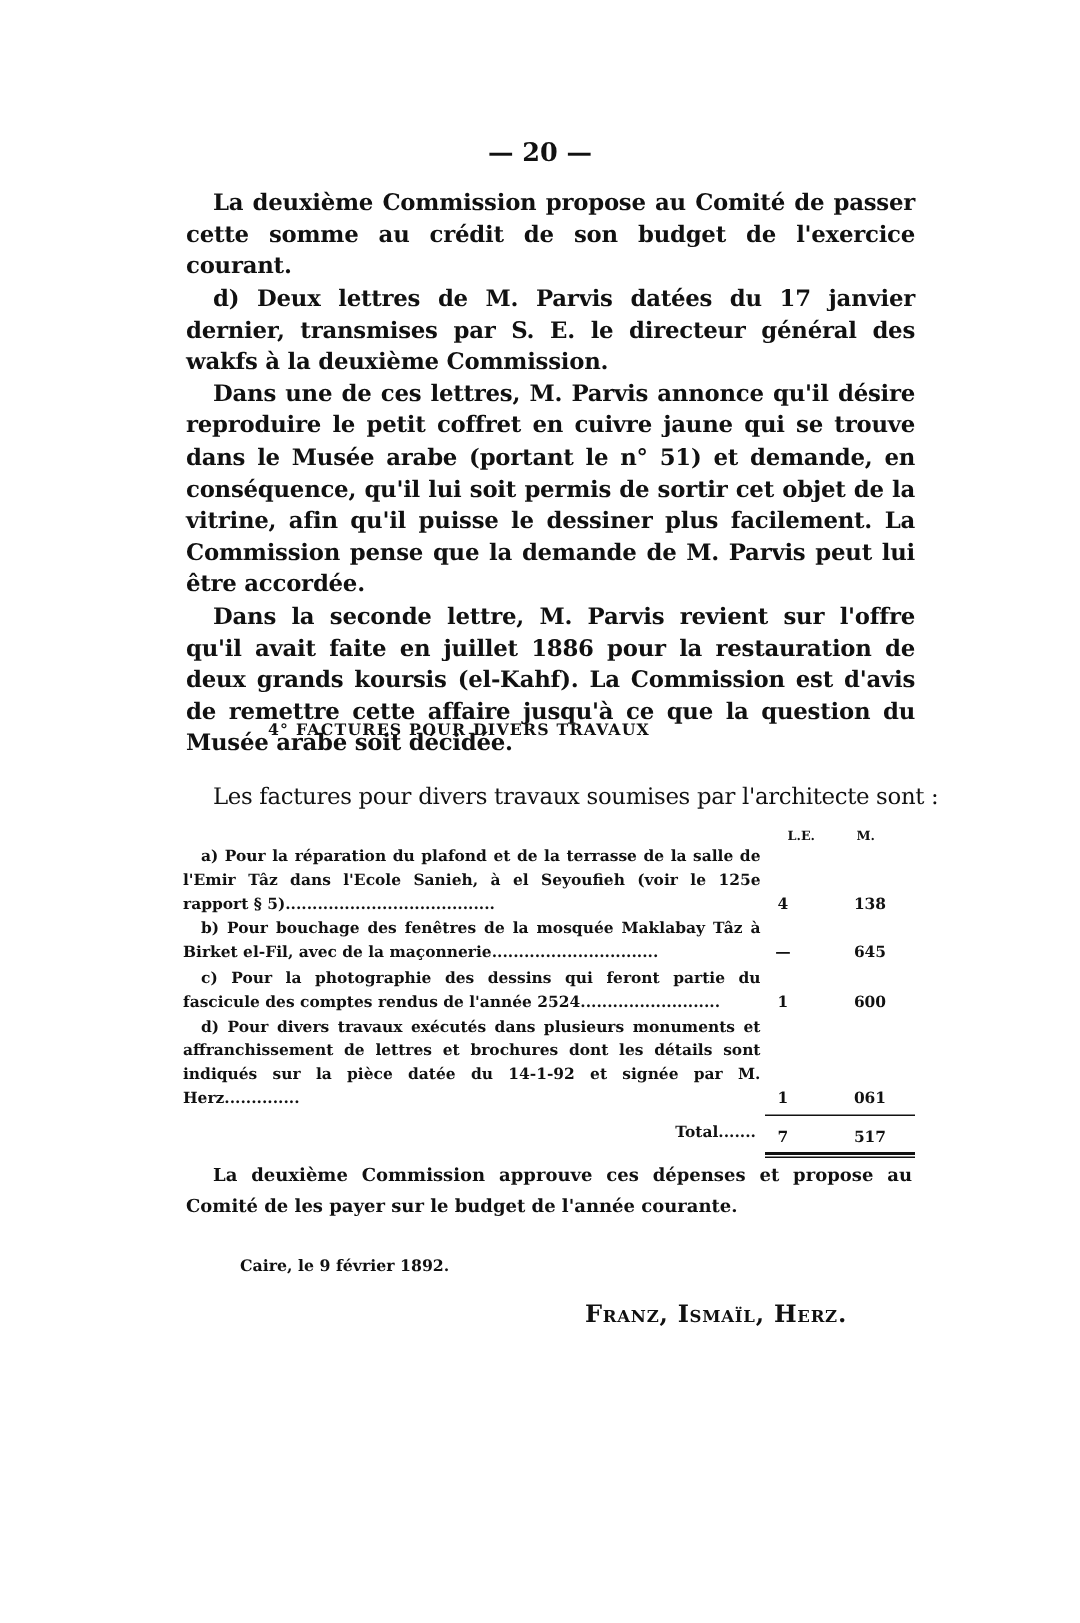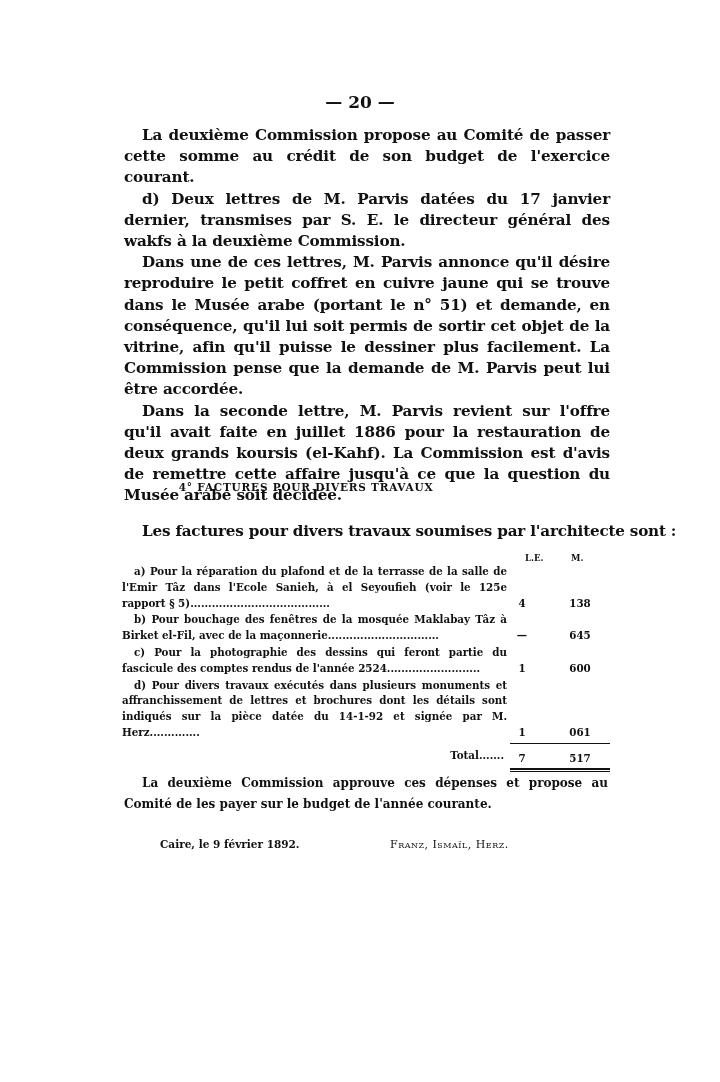--- a/index.html
+++ b/index.html
@@ -6,39 +6,39 @@
   body { width: 720px; height: 1082px; position: relative; overflow: hidden;
          font-family: "DejaVu Serif", "Liberation Serif", serif; color: #111; }
   .page { position: absolute; left: 0; top: 0; width: 720px; height: 1082px; }
   .pagenum { position: absolute; top: 92px; left: 0; width: 720px; text-align: center;
              font-size: 17px; font-weight: bold; }
   .body-text { position: absolute; left: 124px; width: 486px; font-size: 15.2px;
                line-height: 21.2px; text-align: justify; font-weight: 600; letter-spacing: -0.15px;}
   .body-text p { margin: 0; text-indent: 18px; }
   .heading { position: absolute; top: 481px; left: 0; width: 612px; text-align: center;
              font-size: 10.5px; font-weight: bold; letter-spacing: 0.8px; }
-  .intro { position: absolute; top: 522px; left: 142px; font-size: 15.2px; font-weight: 700; letter-spacing: -0.2px;}
+  .intro { position: absolute; top: 522px; left: 142px; font-size: 15.2px; font-weight: 400; letter-spacing: -0.2px;}
   .table { position: absolute; top: 551px; left: 122px; width: 490px; font-size: 10.3px;
            font-weight: bold; line-height: 15.8px; }
   .col-head { position: absolute; top: 0; font-size: 8.5px; }
   .ch-le { left: 403px; }
   .ch-m { left: 449px; }
   .row { position: relative; }
   .row .desc { width: 385px; text-align: justify; }
   .row .le { position: absolute; right: 80px; bottom: 0; width: 20px; text-align: center; }
   .row .m { position: absolute; right: 12px; bottom: 0; width: 40px; text-align: center; }
   .rows { position: absolute; top: 13px; left: 0; width: 490px; }
   .rule { position: absolute; left: 388px; width: 100px; background: #111; }
   .total-row { position: relative; height: 22px; }
   .total-row .lbl { position: absolute; right: 108px; top: 3px; margin-left: 44px; }
   .closing { position: absolute; top: 773px; left: 124px; width: 484px; font-size: 12px;
              line-height: 21.2px; text-align: justify; font-weight: 600; }
   .closing p { margin: 0; text-indent: 18px; }
   .date { position: absolute; top: 838px; left: 160px; font-size: 10.5px; font-weight: bold; }
-  .signature { position: absolute; top: 838px; left: 390px; font-size: 11px; font-weight: normal;
+  .signature { position: absolute; top: 866px; left: 390px; font-size: 16px; font-weight: bold;
                font-variant: small-caps; letter-spacing: 0.5px; }
 </style>
 </head>
 <body>
 
 <div class="page">
   <div class="pagenum">— 20 —</div>
 
   <div class="body-text" style="top:125px;">
     <p>La deuxième Commission propose au Comité de passer cette somme au crédit de son budget de l'exercice courant.</p>

